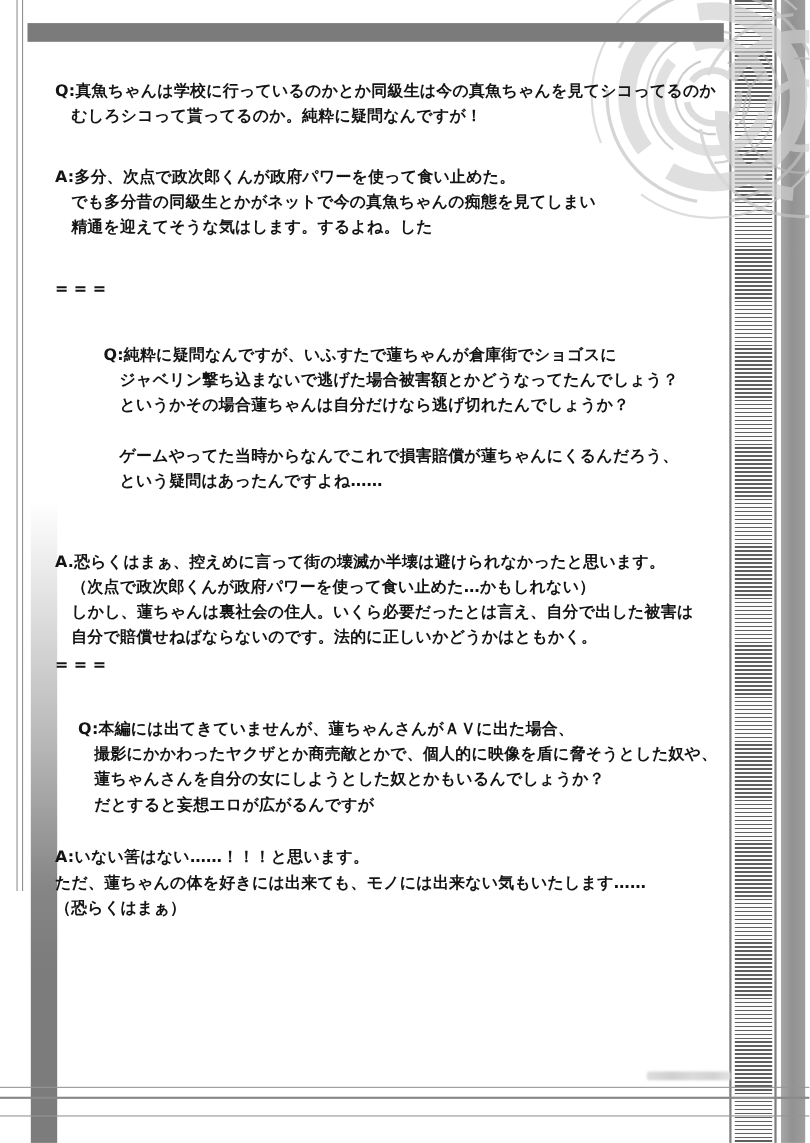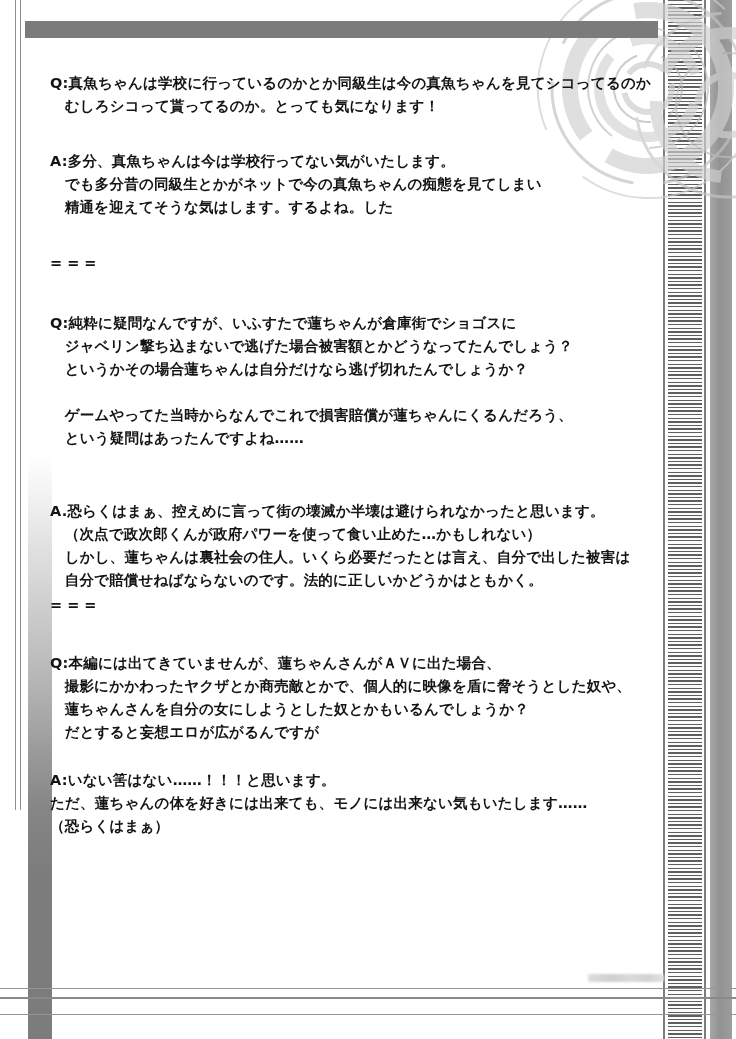--- a/index.html
+++ b/index.html
@@ -44,24 +44,24 @@
   
   .txt{
     left:50px;width:620px;z-index:4;
     color:#141414;font-size:14.5px;line-height:23px;font-weight:700;
     white-space:pre-wrap;letter-spacing:.2px;
   }
   .sep{letter-spacing:5px;}
   .b-q1{top:72px;}
   .b-a1{top:150px;}
   .b-s1{top:252px;}
-  .b-q2{top:312px;}
+  .b-q2{top:312px;margin-left:44px;}
   .b-a2{top:500px;}
   .b-s2{top:594px;}
-  .b-q3{top:652px;}
+  .b-q3{top:652px;margin-left:21px;}
   .b-a3{top:769px;}
 </style>
 </head>
 <body>
 
 <div class="abs rule-v" style="left:15px"></div>
 <div class="abs rule-v" style="left:20px"></div>
 <div class="abs top-bar"></div>
 <div class="abs left-grad"></div>
 <div class="abs strip-border" style="left:663px"></div>
@@ -79,22 +79,22 @@
     <circle cx="150" cy="120" r="34" stroke="#b5b5b5" stroke-width="2" stroke-dasharray="60 25 70 20" transform="rotate(150 150 120)"></circle>
     <circle cx="150" cy="120" r="24" stroke="#cccccc" stroke-width="6" stroke-dasharray="70 20 40 15"></circle>
     <circle cx="230" cy="137" r="92" stroke="#c6c6c6" stroke-width="3" stroke-dasharray="180 50 100 40" transform="rotate(60 230 137)"></circle>
     <circle cx="230" cy="137" r="72" stroke="#cfcfcf" stroke-width="12" stroke-dasharray="130 40 110 30" transform="rotate(-40 230 137)"></circle>
     <circle cx="230" cy="137" r="52" stroke="#bcbcbc" stroke-width="2" stroke-dasharray="100 30" transform="rotate(120 230 137)"></circle>
     <circle cx="230" cy="137" r="30" stroke="#d2d2d2" stroke-width="7" stroke-dasharray="70 25"></circle>
   </g>
 </svg>
 
 <div class="abs txt b-q1">Q:真魚ちゃんは学校に行っているのかとか同級生は今の真魚ちゃんを見てシコってるのか
-　むしろシコって貰ってるのか。とっても気になります！</div>
-<div class="abs txt b-a1">A:多分、真魚ちゃんは今は学校行ってない気がいたします。
+　むしろシコって貰ってるのか。純粋に疑問なんですが！</div>
+<div class="abs txt b-a1">A:多分、次点で政次郎くんが政府パワーを使って食い止めた。
 　でも多分昔の同級生とかがネットで今の真魚ちゃんの痴態を見てしまい
 　精通を迎えてそうな気はします。するよね。した</div>
 <div class="abs txt sep b-s1">===</div>
 <div class="abs txt b-q2">Q:純粋に疑問なんですが、いふすたで蓮ちゃんが倉庫街でショゴスに
 　ジャベリン撃ち込まないで逃げた場合被害額とかどうなってたんでしょう？
 　というかその場合蓮ちゃんは自分だけなら逃げ切れたんでしょうか？
 
 　ゲームやってた当時からなんでこれで損害賠償が蓮ちゃんにくるんだろう、
 　という疑問はあったんですよね……</div>
 <div class="abs txt b-a2">A.恐らくはまぁ、控えめに言って街の壊滅か半壊は避けられなかったと思います。

